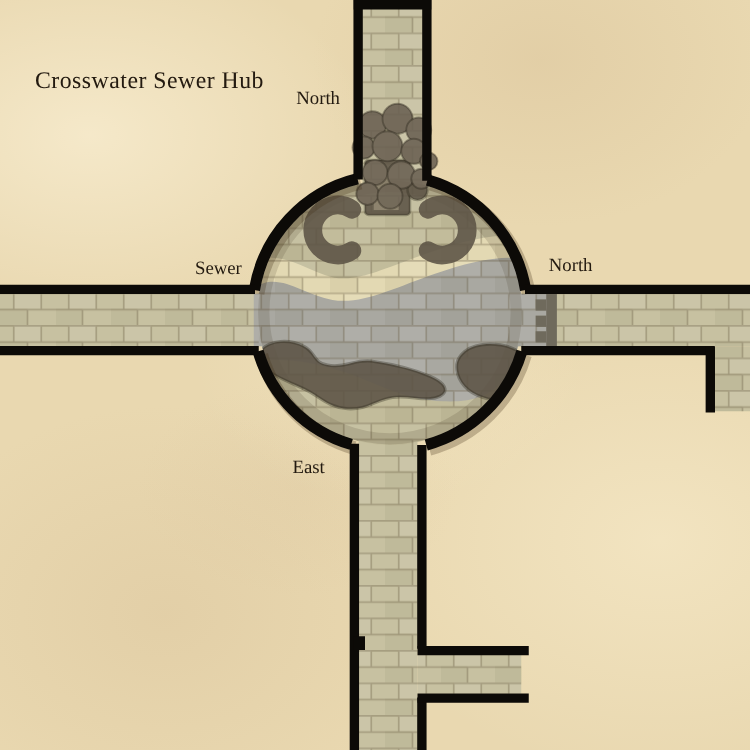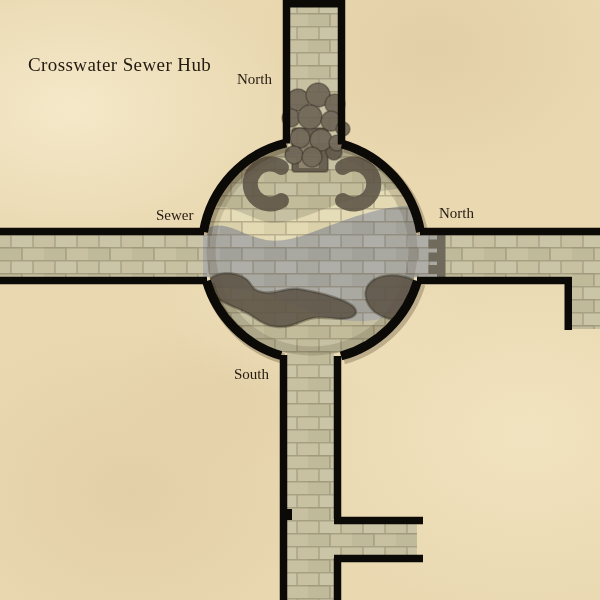--- a/index.html
+++ b/index.html
@@ -149,14 +149,14 @@
         <path d="M 334 558.5 H 423"></path>
       </g>
       <rect x="283" y="509" width="9" height="11" style="fill:var(--wall-black)" stroke="none"></rect>
     </g>
   </svg>
 
   <div class="label title" style="left:28px;top:21px">Crosswater Sewer Hub</div>
   <div class="label dir" style="left:237px;top:71px">North</div>
   <div class="label dir" style="left:156px;top:207px">Sewer</div>
   <div class="label dir" style="left:439px;top:205px">North</div>
-  <div class="label dir" style="left:234px;top:366px">South</div>
+  <div class="label dir" style="left:234px;top:366px">East</div>
 </div>
 
 </body></html>

